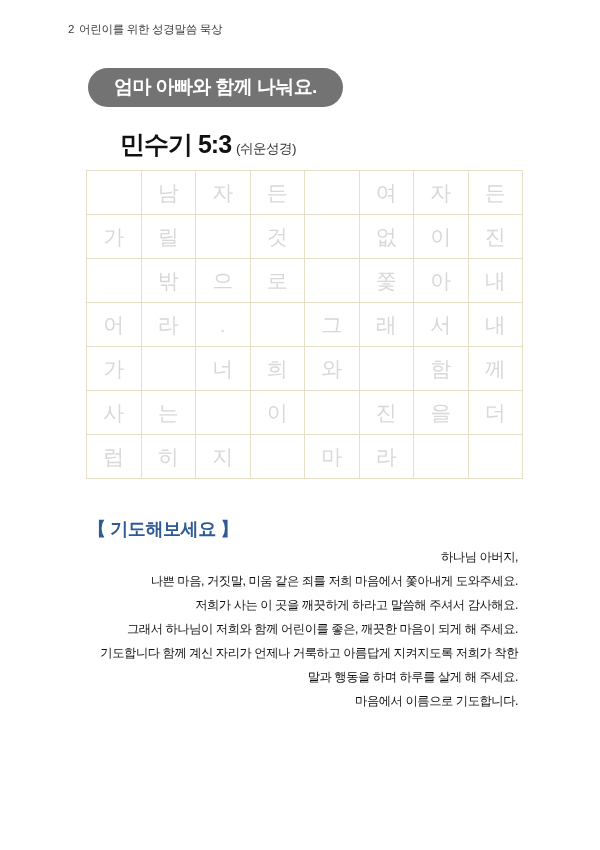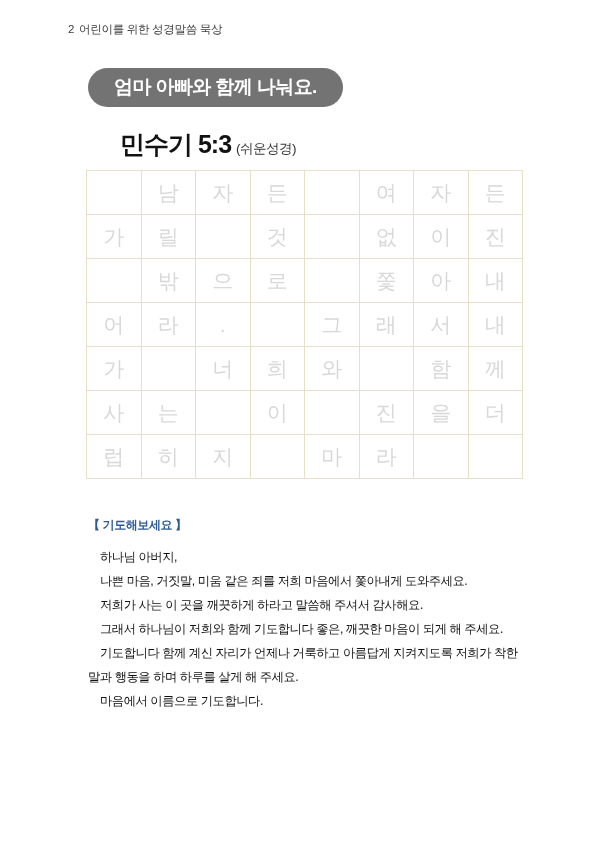--- a/index.html
+++ b/index.html
@@ -97,34 +97,35 @@
   }
   
   .grid {
     border: 1px solid #e2d7bb;
   }
   
   .prayer-head {
     position: absolute;
     top: 517px;
     left: 88px;
-    font-size: 12px;
+    font-size: 18px;
     font-weight: bold;
     color: #2e5b94;
     letter-spacing: -0.4px;
   }
   .prayer-body {
     position: absolute;
     top: 545px;
     left: 88px;
     width: 430px;
     font-size: 12.3px;
     line-height: 24px;
     color: #111111;
     letter-spacing: -0.45px;
+    text-align: right;
   }
   .prayer-body p {
     margin: 0 0 0 0;
     text-indent: 12px;
   }
 </style>
 </head>
 <body>
 
 <div class="page">
@@ -215,18 +216,18 @@
       </tr>
     </tbody>
   </table>
 
   <div class="prayer-head">【 기도해보세요 】</div>
 
   <div class="prayer-body">
     <p>하나님 아버지,</p>
     <p>나쁜 마음, 거짓말, 미움 같은 죄를 저희 마음에서 쫓아내게 도와주세요.</p>
     <p>저희가 사는 이 곳을 깨끗하게 하라고 말씀해 주셔서 감사해요.</p>
-    <p>그래서 하나님이 저희와 함께 기도합니다 좋은, 깨끗한 마음이 되게 해 주세요.</p>
+    <p>그래서 하나님이 저희와 함께 어린이를 좋은, 깨끗한 마음이 되게 해 주세요.</p>
     <p>기도합니다 함께 계신 자리가 언제나 거룩하고 아름답게 지켜지도록 저희가 착한 말과 행동을 하며 하루를 살게 해 주세요.</p>
     <p>마음에서 이름으로 기도합니다.</p>
   </div>
 
 </div>
 
 </body></html>

